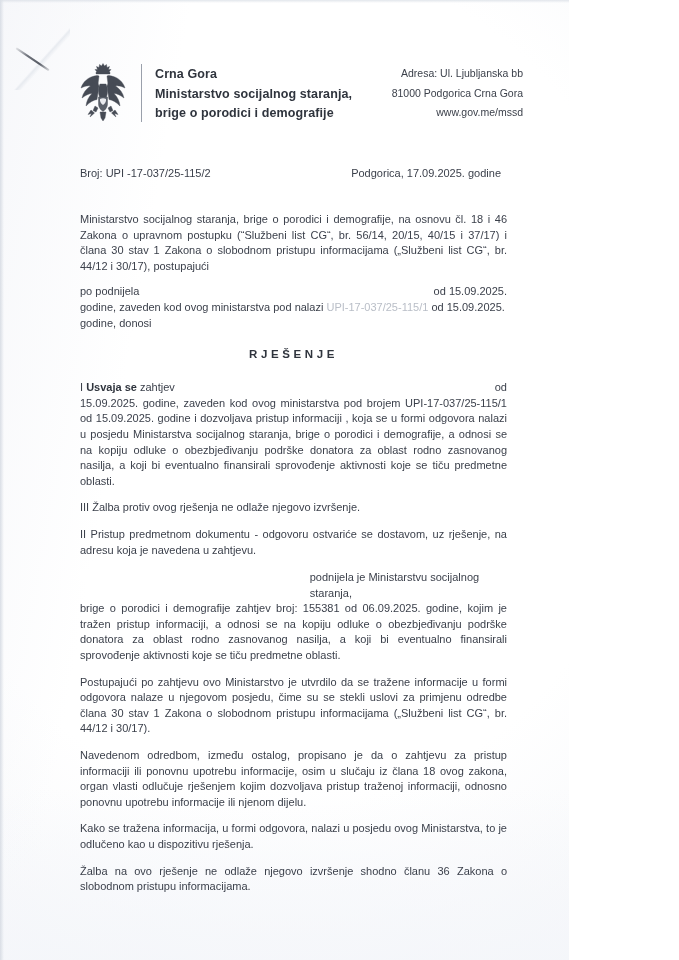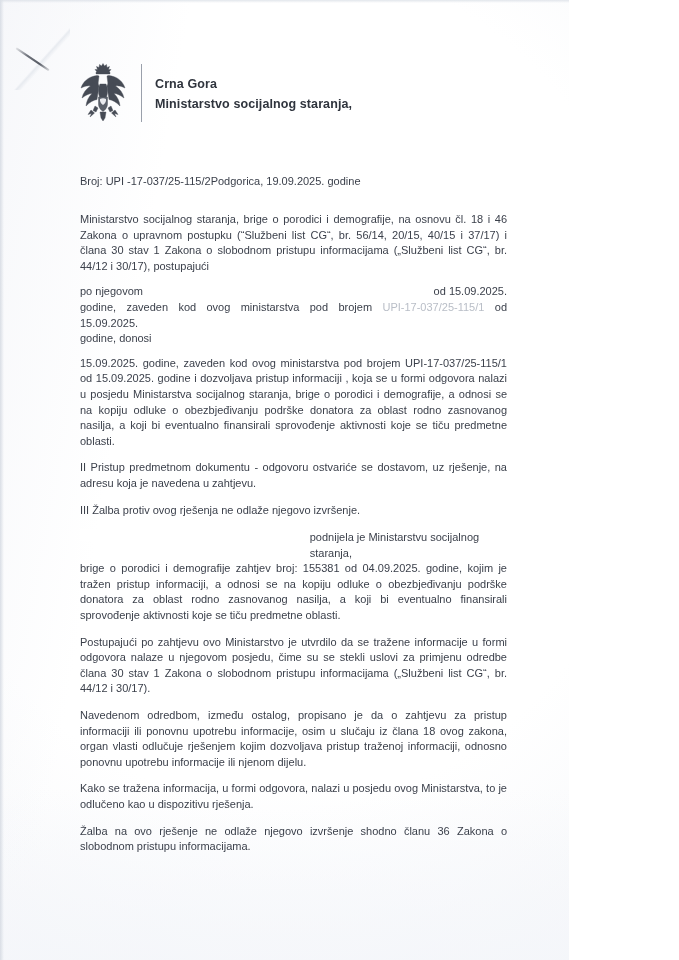--- a/index.html
+++ b/index.html
@@ -127,22 +127,23 @@
     color: #3c414b;
     line-height: 1.1;
     white-space: nowrap;
   }
 
   
   .ref-row {
     position: absolute;
     left: 80px;
     right: 62px;
-    top: 175px;
-    display: flex;
+    top: 167px;
+    display: flex;
+    justify-content: space-between;
     font-size: 11px;
     color: #3a3f4a;
   }
   .ref-right { padding-right: 6px; }
 
   
   .body {
     position: absolute;
     left: 80px;
     right: 62px;
@@ -242,62 +243,78 @@
           <path d="M26 96 l-6 9 l7 -2 l-3 7 l9 -8 z"></path>
           <path d="M74 96 l6 9 l-7 -2 l3 7 l-9 -8 z"></path>
         </g>
       </svg>
 
       <div class="brand-divider"></div>
 
       <div class="brand-lines">
         <div class="brand-line">Crna Gora</div>
         <div class="brand-line">Ministarstvo socijalnog staranja,</div>
+        <div class="brand-line">brige o porodici i demografije</div>
       </div>
     </div>
 
+    <div class="address">
+      <div class="address-line">Adresa: Ul. Ljubljanska bb</div>
+      <div class="address-line">81000 Podgorica Crna Gora</div>
+      <div class="address-line">www.gov.me/mssd</div>
+    </div>
   </div>
 
   <div class="ref-row">
     <div>Broj: UPI -17-037/25-115/2</div>
-    <div class="ref-right">Podgorica, 19.09.2025. godine</div>
+    <div class="ref-right">Podgorica, 17.09.2025. godine</div>
   </div>
 
   <div class="body">
 
     <p class="para tight">Ministarstvo socijalnog staranja, brige o porodici i demografije, na osnovu čl. 18 i  46 Zakona o upravnom postupku (“Službeni list CG“, br. 56/14, 20/15, 40/15 i 37/17) i člana 30 stav 1 Zakona o slobodnom pristupu informacijama („Službeni list CG“, br. 44/12 i 30/17), postupajući</p>
 
     <div class="split-line">
-      <span>po njegovom</span>
+      <span>po podnijela</span>
       <span class="redacted redact-wide"></span>
       <span>od 15.09.2025.</span>
     </div>
 
     <p class="para tight" style="margin-top:0;">
-      <span>godine, zaveden kod ovog ministarstva pod brojem</span>
+      <span>godine, zaveden kod ovog ministarstva pod nalazi</span>
       <span class="ghost">UPI-17-037/25-115/1</span>
       <span>od 15.09.2025.</span><br>
       <span>godine, donosi</span>
     </p>
 
-
+    <div class="centered-title">RJEŠENJE</div>
+
+    <div class="split-line">
+      <span>
+        <span class="roman">I</span>
+        <b class="lead">Usvaja se</b>
+        <span>zahtjev</span>
+      </span>
+      <span class="redacted redact-lead"></span>
+      <span>od</span>
+    </div>
 
     <p class="para" style="margin-top:0;">15.09.2025. godine, zaveden kod ovog ministarstva pod brojem UPI-17-037/25-115/1 od 15.09.2025. godine i dozvoljava pristup informaciji , koja se u formi odgovora nalazi u posjedu Ministarstva socijalnog staranja, brige o porodici i demografije, a odnosi se na kopiju odluke o obezbjeđivanju podrške donatora za oblast rodno zasnovanog nasilja, a koji bi eventualno finansirali sprovođenje aktivnosti koje se tiču predmetne oblasti.</p>
 
+    <p class="para">III Žalba protiv ovog rješenja ne odlaže njegovo izvršenje.</p>
+
     <p class="para">II Pristup predmetnom dokumentu - odgovoru ostvariće se dostavom, uz rješenje, na adresu koja je navedena u zahtjevu.</p>
-
-    <p class="para">III Žalba protiv ovog rješenja ne odlaže njegovo izvršenje.</p>
 
 
     <div class="split-line">
       <span class="redacted redact-mid"></span>
       <span>podnijela je Ministarstvu socijalnog staranja,</span>
     </div>
 
-    <p class="para" style="margin-top:0;">brige o porodici i demografije zahtjev broj: 155381 od 04.09.2025. godine, kojim je tražen pristup informaciji, a odnosi se na kopiju odluke o obezbjeđivanju podrške donatora za oblast rodno zasnovanog nasilja, a koji bi eventualno finansirali sprovođenje aktivnosti koje se tiču predmetne oblasti.</p>
+    <p class="para" style="margin-top:0;">brige o porodici i demografije zahtjev broj: 155381 od 06.09.2025. godine, kojim je tražen pristup informaciji, a odnosi se na kopiju odluke o obezbjeđivanju podrške donatora za oblast rodno zasnovanog nasilja, a koji bi eventualno finansirali sprovođenje aktivnosti koje se tiču predmetne oblasti.</p>
 
     <p class="para">Postupajući po zahtjevu ovo Ministarstvo je utvrdilo da se tražene informacije u formi odgovora nalaze u njegovom posjedu, čime su se stekli uslovi za primjenu odredbe člana 30 stav 1 Zakona o slobodnom pristupu informacijama („Službeni list CG“, br. 44/12 i 30/17).</p>
 
     <p class="para">Navedenom odredbom, između ostalog, propisano je da o zahtjevu za pristup informaciji ili ponovnu upotrebu informacije, osim u slučaju iz člana 18 ovog zakona, organ vlasti odlučuje rješenjem kojim dozvoljava pristup traženoj informaciji, odnosno ponovnu upotrebu informacije ili njenom dijelu.</p>
 
     <p class="para">Kako se tražena informacija, u formi odgovora, nalazi u posjedu ovog Ministarstva, to je odlučeno kao u dispozitivu rješenja.</p>
 
     <p class="para">Žalba na ovo rješenje ne odlaže njegovo izvršenje shodno članu 36 Zakona o slobodnom pristupu informacijama.</p>
 
   </div>

